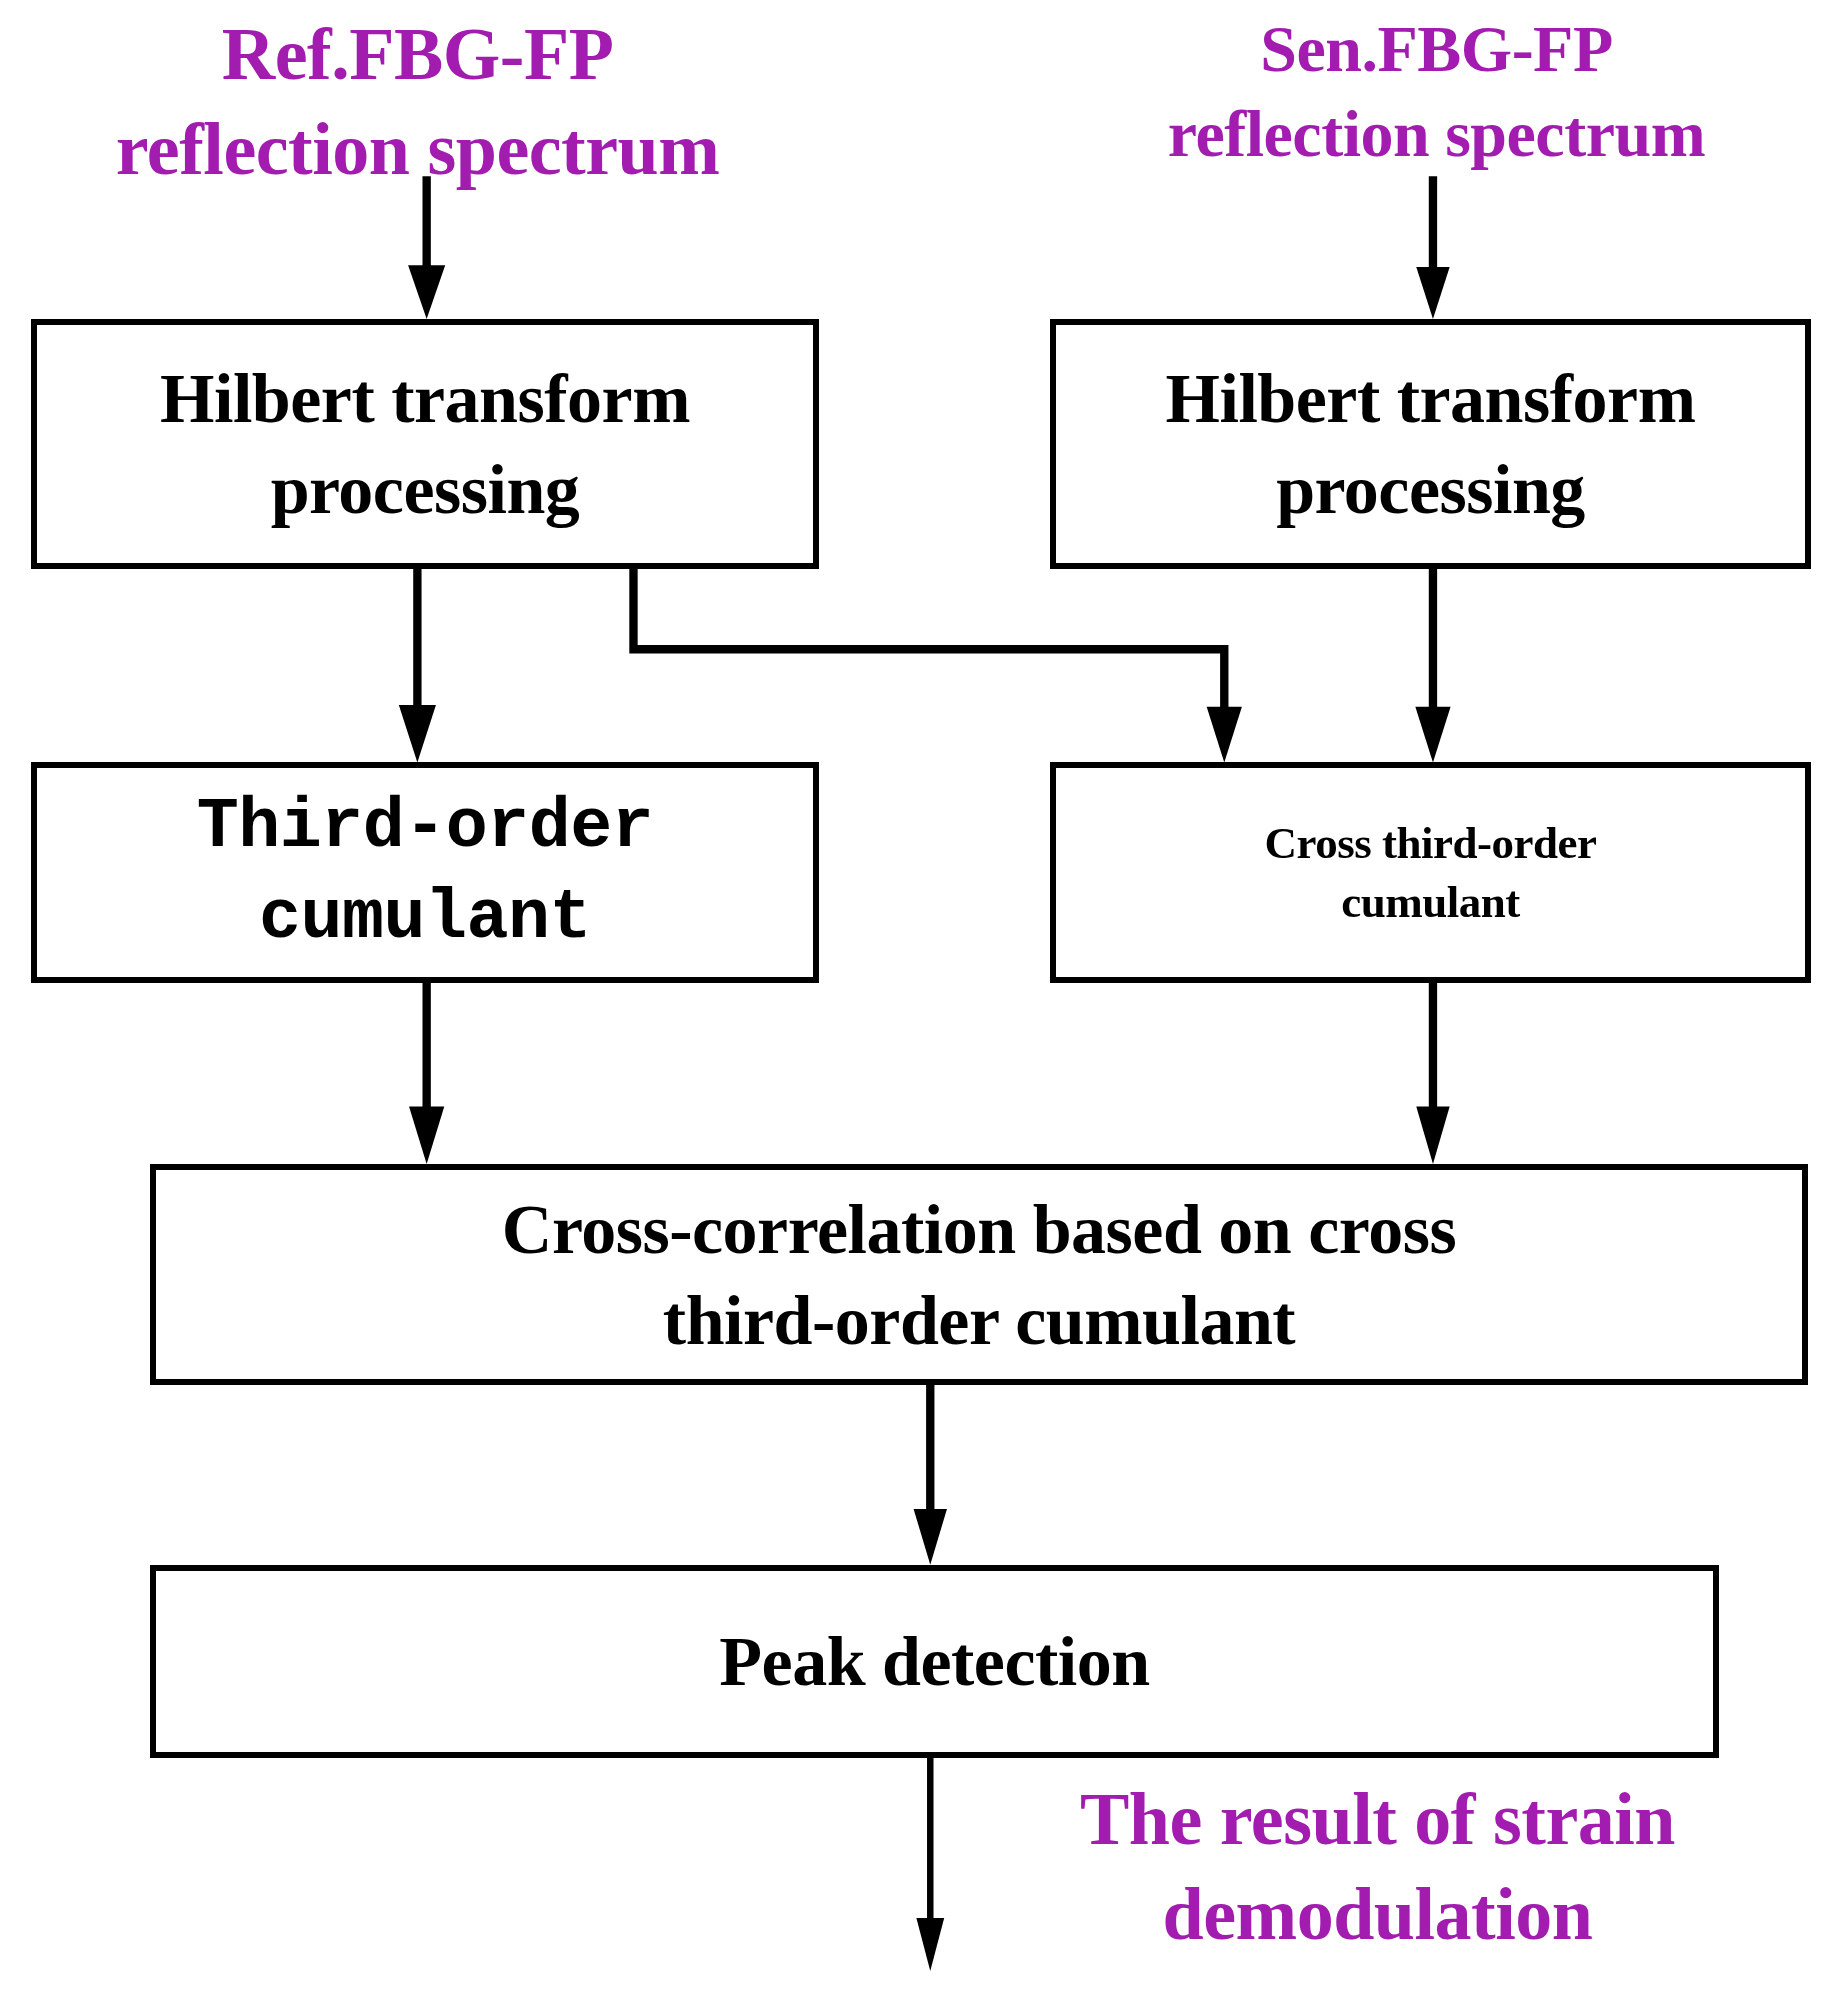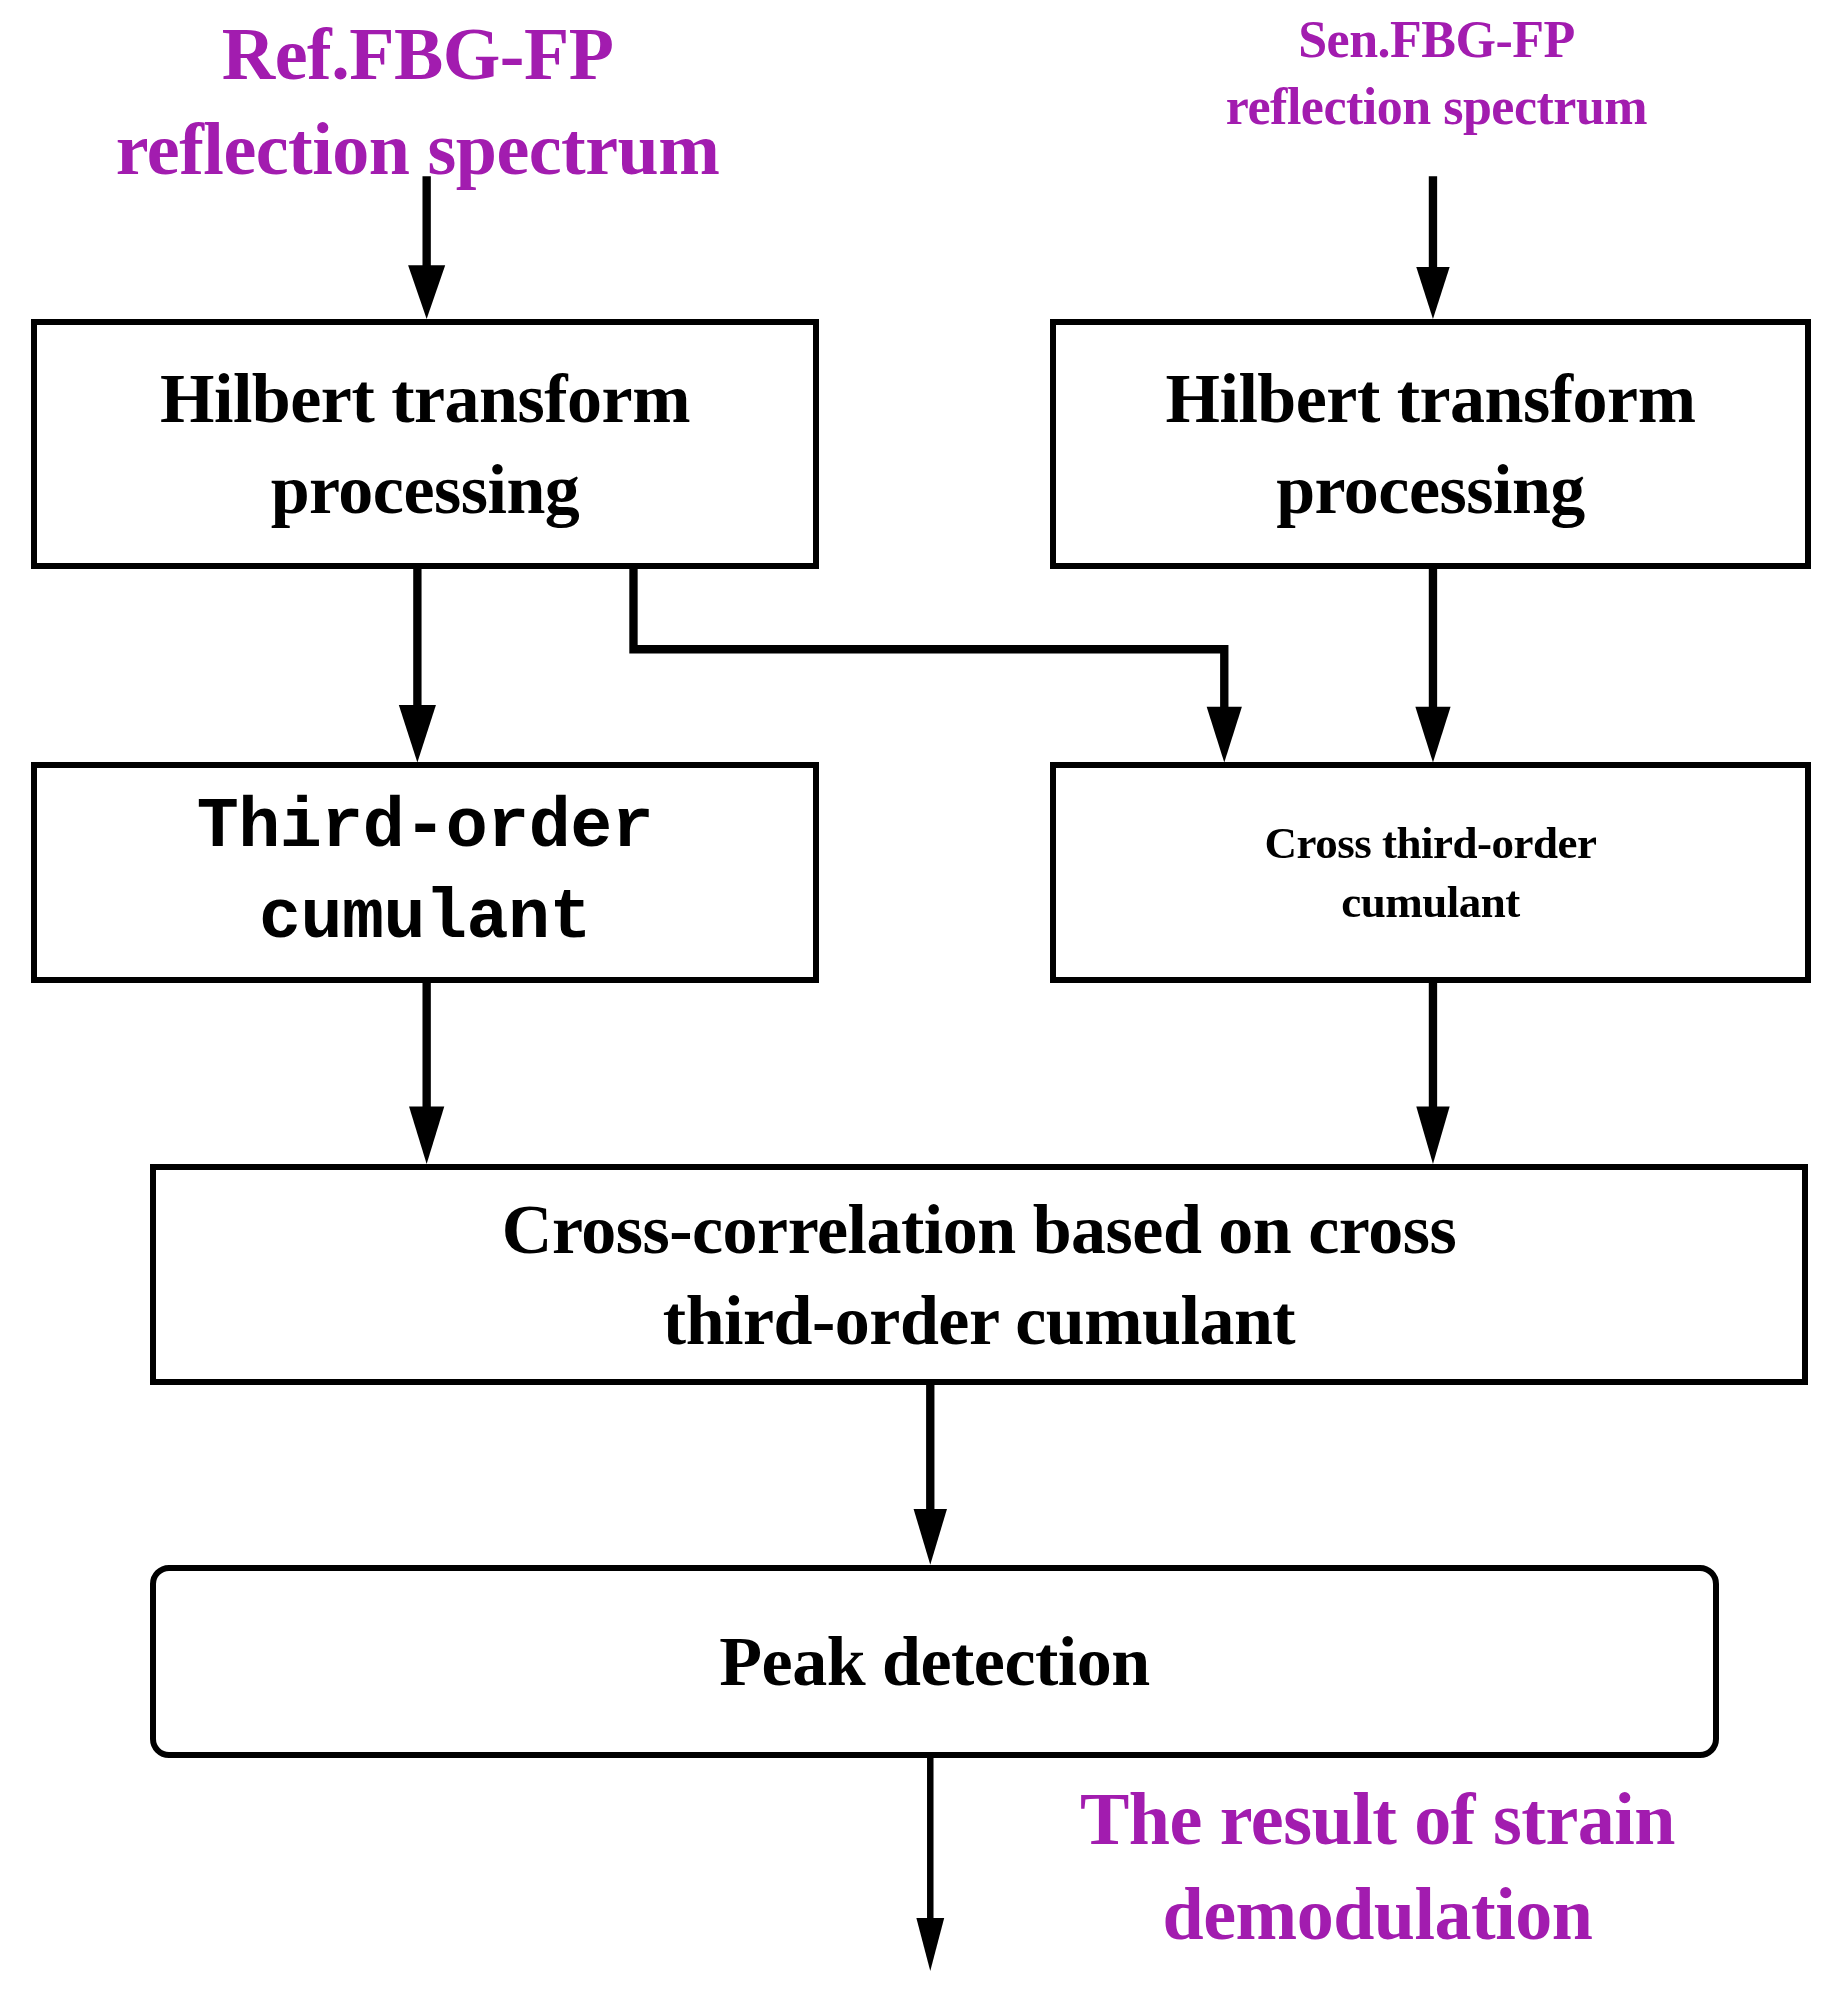--- a/index.html
+++ b/index.html
@@ -33,30 +33,30 @@
   .caption {
     position: absolute;
     text-align: center;
     color: #a21caf;
     font-weight: bold;
     line-height: 1.28;
     letter-spacing: -0.5px;
   }
   
   #cap-ref  { left: 18.6px;   top: 7.4px;   width: 798px;  font-size: 74px; }
-  #cap-sen  { left: 1030px; top: 7.4px;   width: 813px;  font-size: 52px; }
+  #cap-sen  { left: 1030px; top: 7.4px;   width: 813px;  font-size: 66px; }
   #cap-res  { left: 960px; top: 1772px; width: 835px;  font-size: 74px; }
 
   
   #box-hilbert-ref  { left: 31px;   top: 319px;  width: 788px;  height: 250px; font-size: 70px; }
   #box-hilbert-sen  { left: 1050px; top: 319px;  width: 761px;  height: 250px; font-size: 70px; }
   #box-third-order  { left: 31px;   top: 762px;  width: 788px;  height: 221px; font-size: 70px; font-family: Liberation Mono, monospace; }
   #box-cross-third  { left: 1050px; top: 762px;  width: 761px;  height: 221px; font-size: 45px; }
   #box-crosscorr    { left: 150px;  top: 1164px; width: 1658px; height: 221px; font-size: 70px; }
-  #box-peak         { left: 150px;  top: 1565px; width: 1569px; height: 193px; font-size: 70px; border-radius: 19px; }
+  #box-peak         { left: 150px;  top: 1565px; width: 1569px; height: 193px; font-size: 70px; }
 
   .node .label { display: block; width: 100%; padding: 0 7px; box-sizing: border-box; }
 
   
   #wires {
     position: absolute;
     left: 0; top: 0;
     width: 1842px;
     height: 1995px;
     pointer-events: none;

